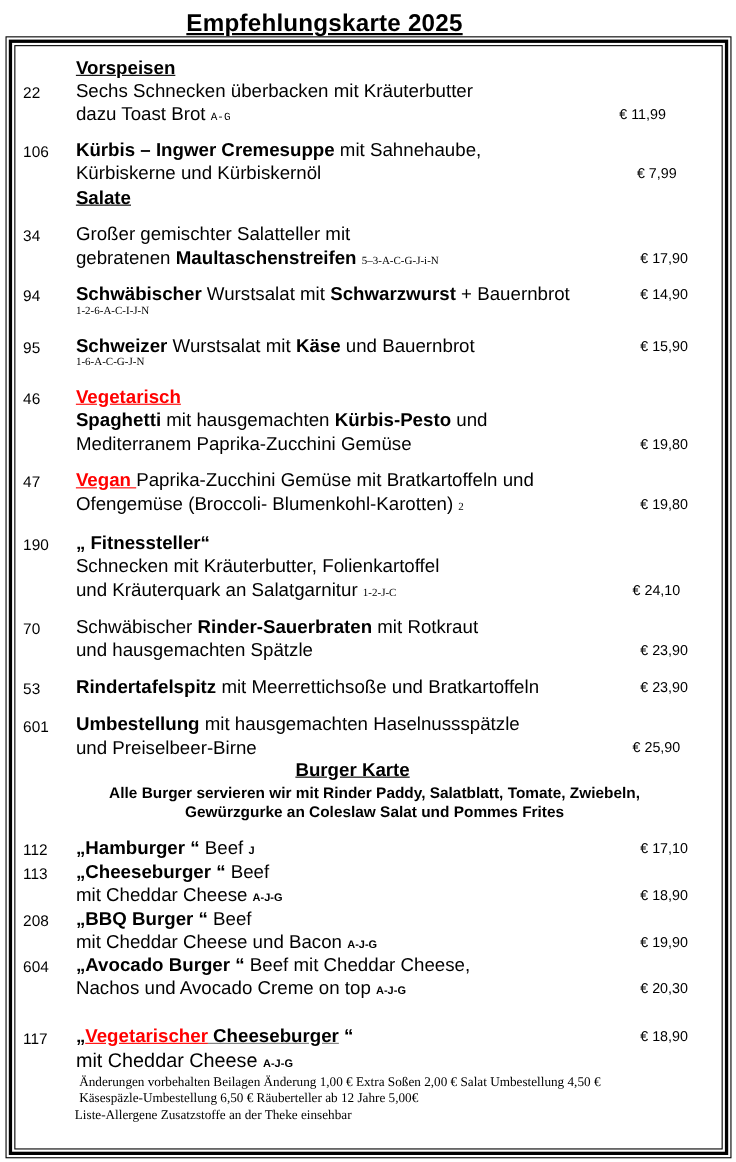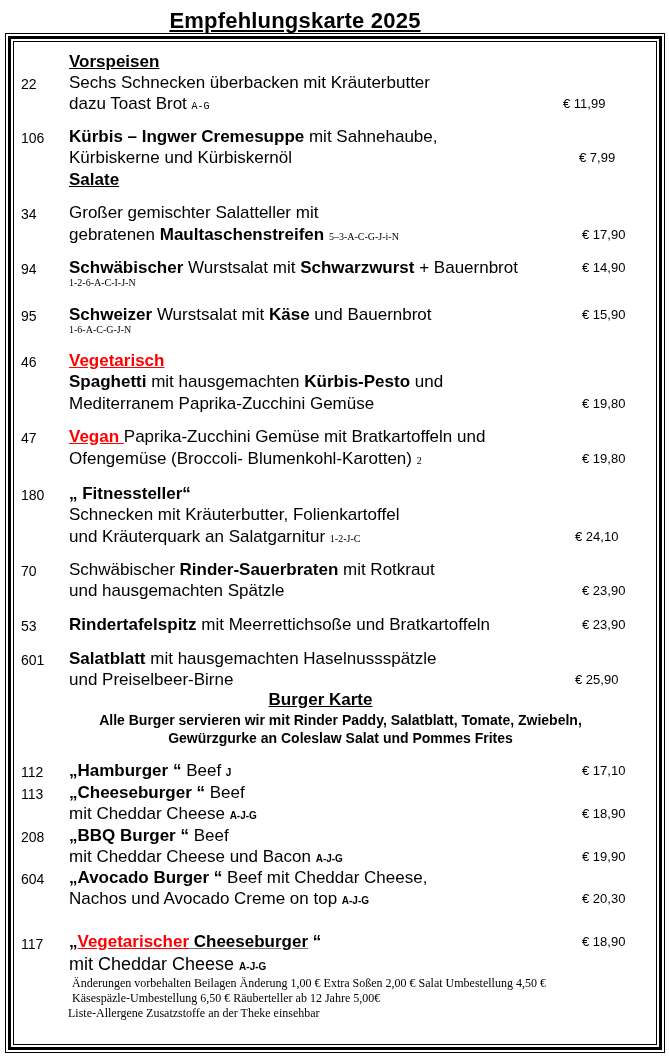--- a/index.html
+++ b/index.html
@@ -68,37 +68,37 @@
 <div class="t b u red" style="left:69px;top:351px;">Vegetarisch</div>
 <div class="t" style="left:69px;top:372px;"><span class="b">Spaghetti</span><span> mit hausgemachten </span><span class="b">Kürbis-Pesto</span><span> und</span></div>
 <div class="t" style="left:69px;top:394px;">Mediterranem Paprika-Zucchini Gemüse</div>
 <div class="price" style="left:582px;top:394px;">€ 19,80</div>
 
 <div class="num" style="top:428px;">47</div>
 <div class="t" style="left:69px;top:427px;"><span class="b u red">Vegan </span><span>Paprika-Zucchini Gemüse mit Bratkartoffeln und</span></div>
 <div class="t" style="left:69px;top:449px;"><span>Ofengemüse (Broccoli- Blumenkohl-Karotten) </span><span class="alg-serif">2</span></div>
 <div class="price" style="left:582px;top:449px;">€ 19,80</div>
 
-<div class="num" style="top:485px;">180</div>
+<div class="num" style="top:485px;">190</div>
 <div class="t b" style="left:69px;top:484px;">„ Fitnessteller“</div>
 <div class="t" style="left:69px;top:505px;">Schnecken mit Kräuterbutter, Folienkartoffel</div>
 <div class="t" style="left:69px;top:527px;"><span>und Kräuterquark an Salatgarnitur </span><span class="alg-serif">1-2-J-C</span></div>
 <div class="price" style="left:575px;top:527px;">€  24,10</div>
 
 <div class="num" style="top:561px;">70</div>
 <div class="t" style="left:69px;top:560px;"><span>Schwäbischer </span><span class="b">Rinder-Sauerbraten</span><span> mit Rotkraut</span></div>
 <div class="t" style="left:69px;top:581px;">und hausgemachten Spätzle</div>
 <div class="price" style="left:582px;top:581px;">€ 23,90</div>
 
 <div class="num" style="top:616px;">53</div>
 <div class="t" style="left:69px;top:615px;"><span class="b">Rindertafelspitz</span><span> mit Meerrettichsoße und Bratkartoffeln</span></div>
 <div class="price" style="left:582px;top:615px;">€ 23,90</div>
 
 <div class="num" style="top:650px;">601</div>
-<div class="t" style="left:69px;top:649px;"><span class="b">Salatblatt</span><span> mit hausgemachten Haselnussspätzle</span></div>
+<div class="t" style="left:69px;top:649px;"><span class="b">Umbestellung</span><span> mit hausgemachten Haselnussspätzle</span></div>
 <div class="t" style="left:69px;top:670px;">und Preiselbeer-Birne</div>
 <div class="price" style="left:575px;top:670px;">€  25,90</div>
 
 <div class="center b u" style="top:690px;font-size:17px;line-height:20px;left:-14px;">Burger Karte</div>
 <div class="center b" style="top:711px;font-size:14px;line-height:18px;left:6px;">Alle Burger servieren wir mit Rinder Paddy, Salatblatt, Tomate, Zwiebeln,</div>
 <div class="center b" style="top:729px;font-size:14px;line-height:18px;left:6px;">Gewürzgurke an Coleslaw Salat und Pommes Frites</div>
 
 <div class="num" style="top:762px;">112</div>
 <div class="t" style="left:69px;top:761px;"><span class="b">„Hamburger “</span><span> Beef </span><span class="alg-sans">J</span></div>
 <div class="price" style="left:582px;top:761px;">€ 17,10</div>

